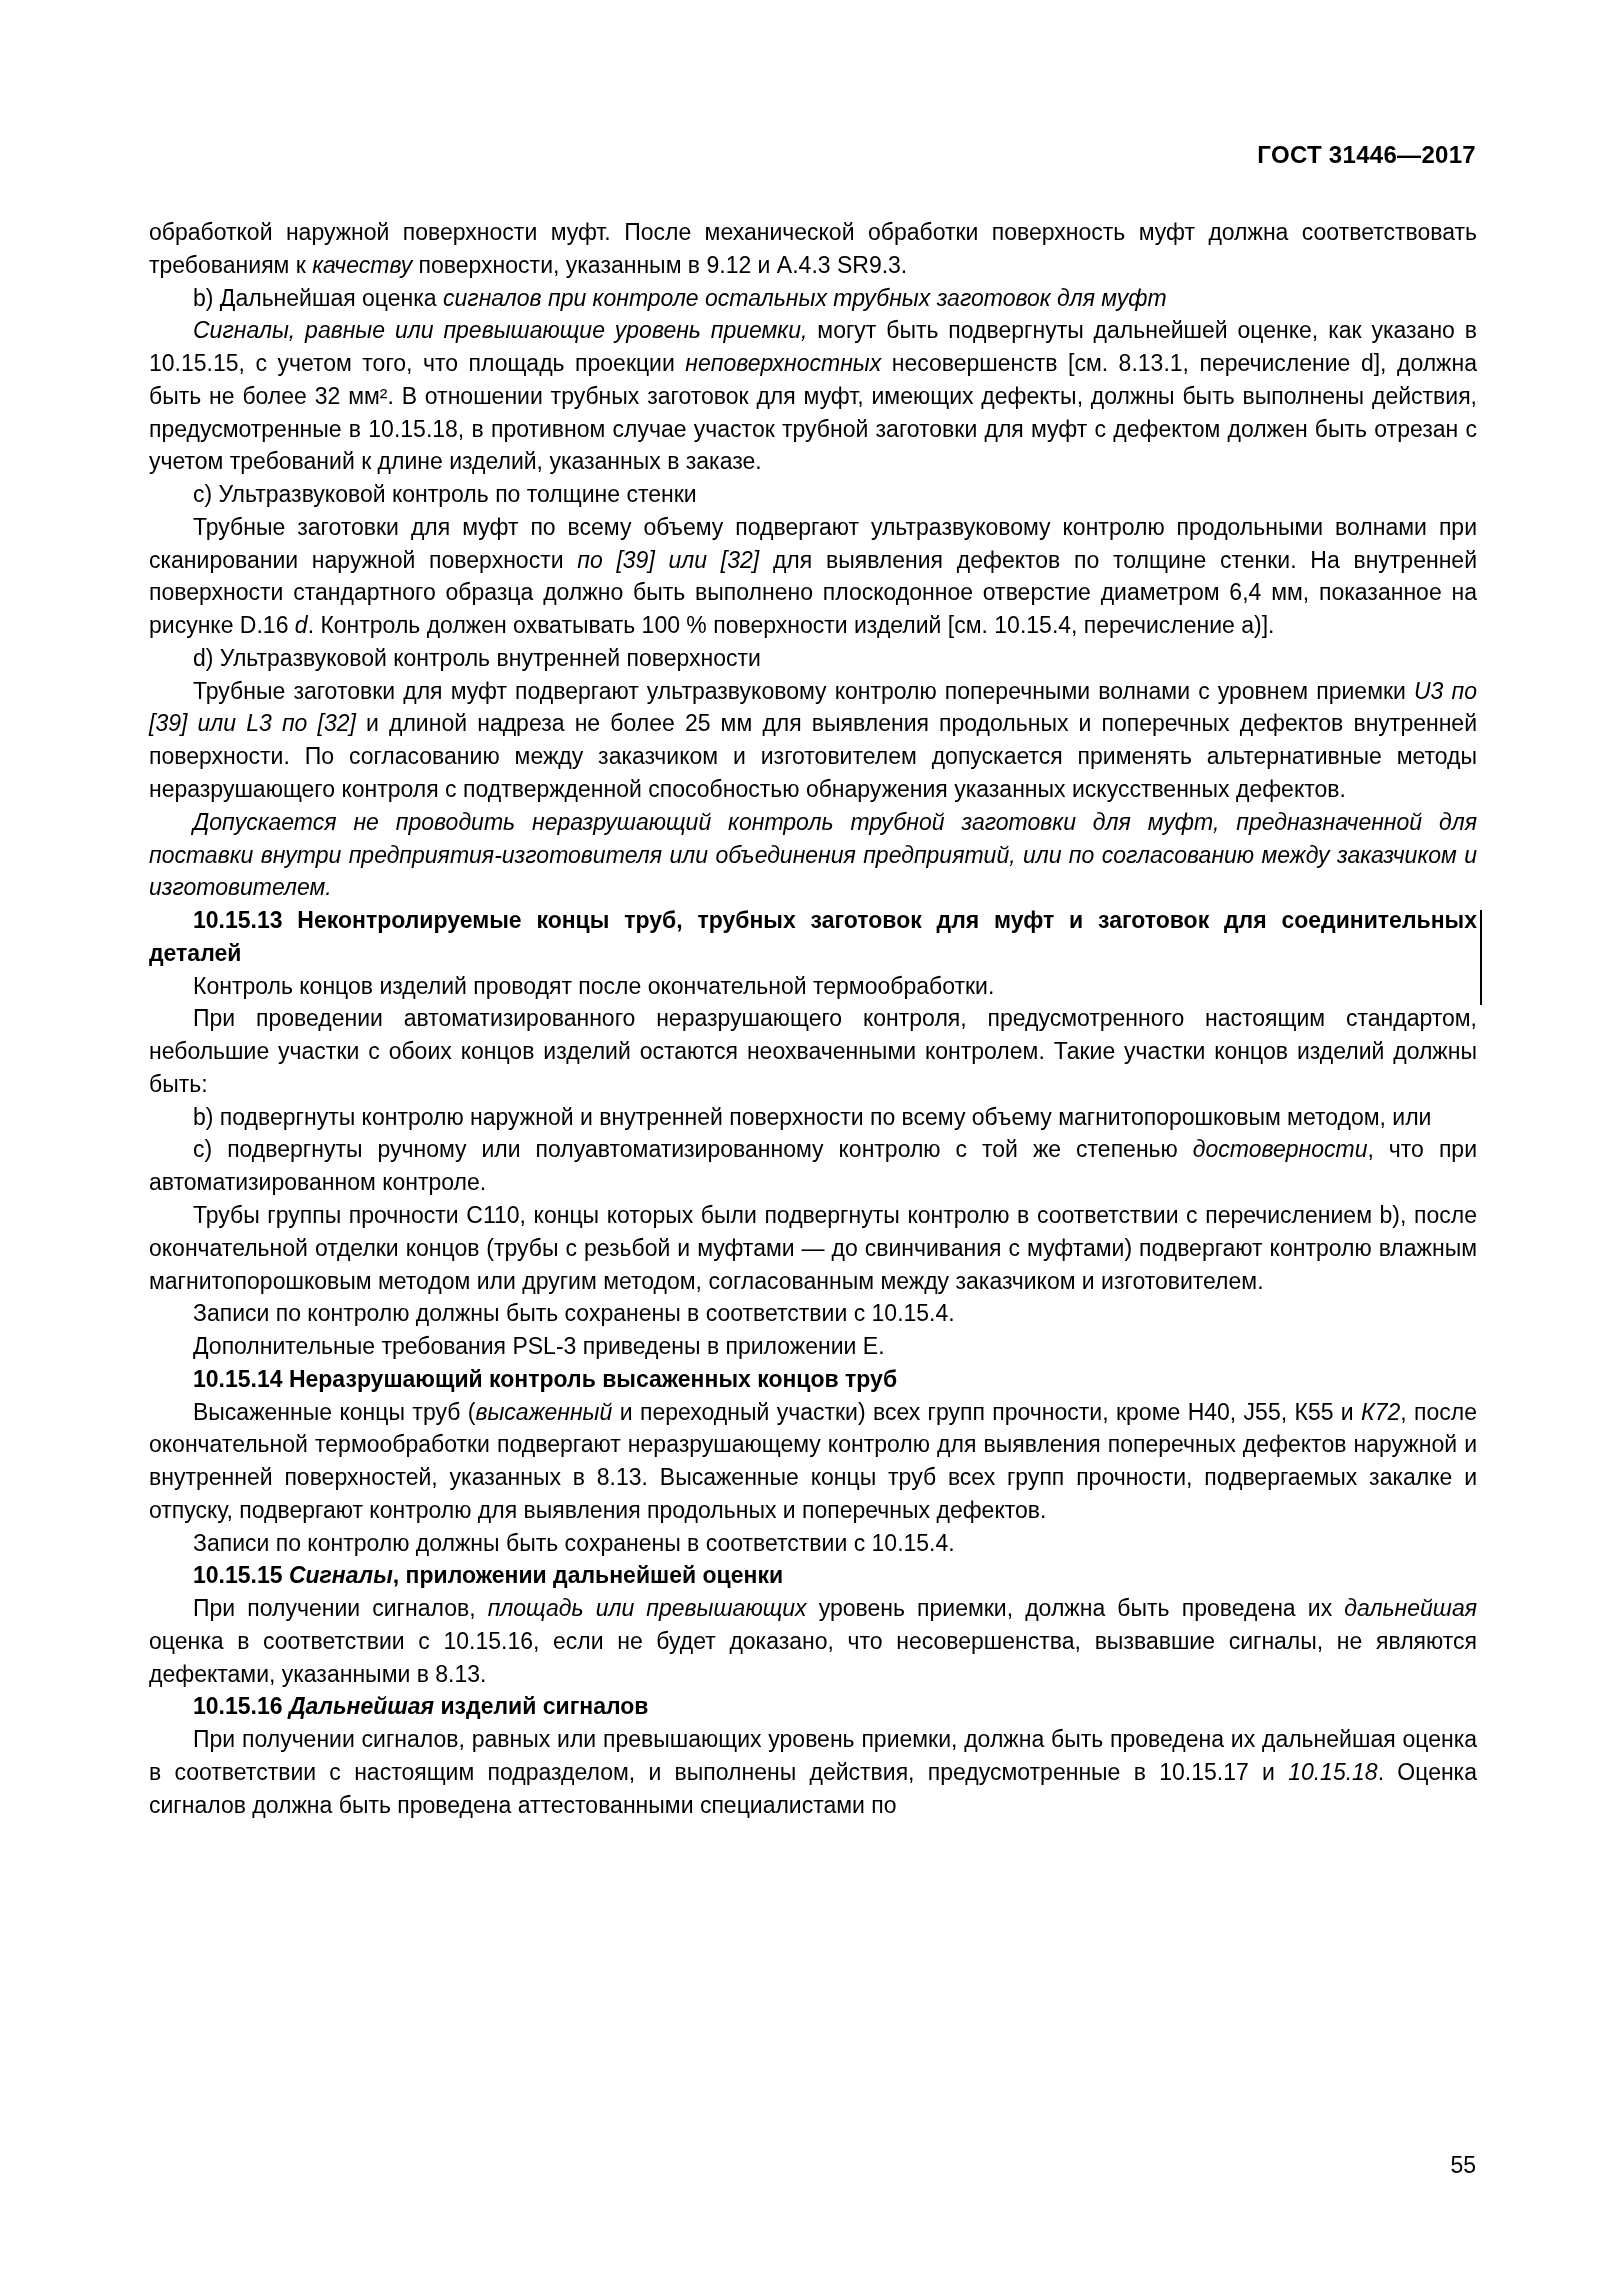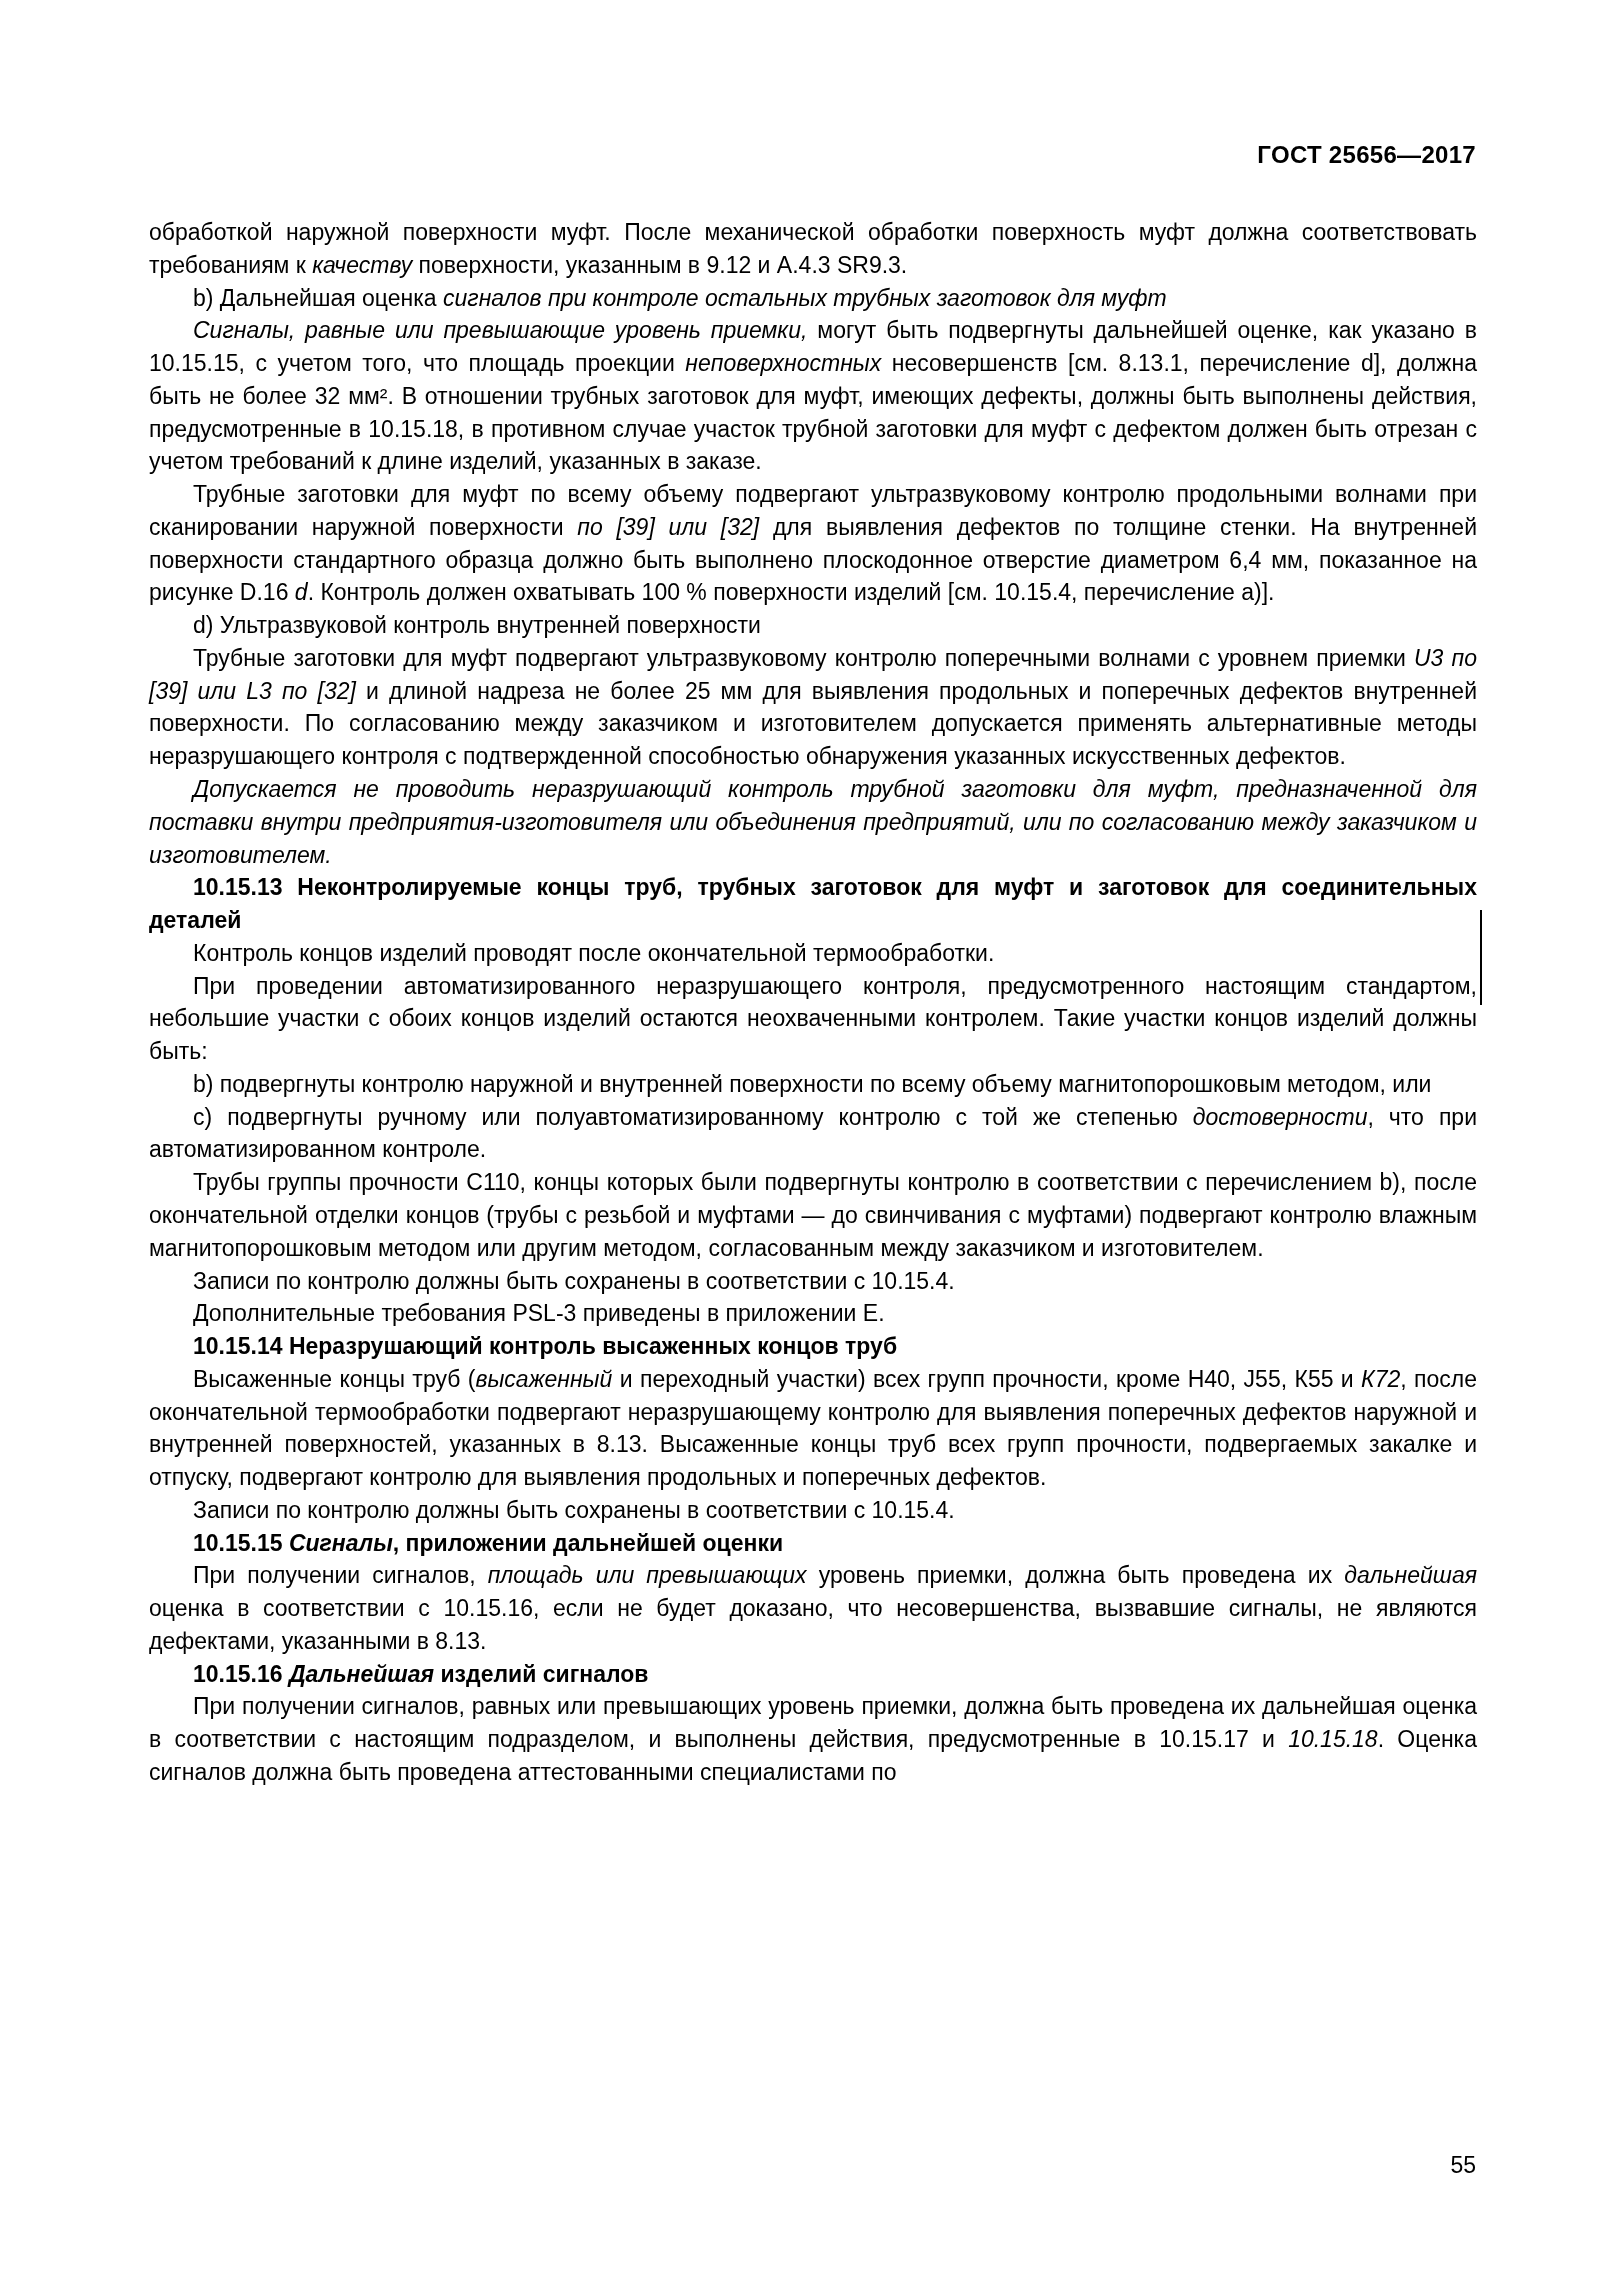--- a/index.html
+++ b/index.html
@@ -60,32 +60,33 @@
     right: 147px;
     bottom: 116px;
     font-size: 23px;
   }
 </style>
 </head>
 <body>
 
 <div class="page">
 
-  <div class="header">ГОСТ 25656—2017</div>
+  <div class="header">ГОСТ 31446—2017</div>
 
   <div class="change-bar"></div>
 
   <div class="content">
 
     <p><span>обработкой наружной поверхности муфт</span><span>. После механической обработки поверхность муфт должна соответствовать требованиям к </span><span class="i">качеству</span><span> поверхности, указанным в 9.12 и А.4.3 SR9.3.</span></p>
 
     <p class="ind"><span>b)  Дальнейшая оценка </span><span class="i">сигналов при контроле остальных трубных заготовок для муфт</span></p>
 
     <p class="ind"><span class="i">Сигналы, равные или превышающие уровень приемки,</span><span> могут быть подвергнуты дальнейшей оценке, как указано в 10.15.15, с учетом того, что площадь проекции </span><span class="i">неповерхностных</span><span> несовершенств [см. 8.13.1, перечисление d], должна быть не более 32 мм². В отношении трубных заготовок для муфт, имеющих дефекты, должны быть выполнены действия, предусмотренные в 10.15.18, в противном случае участок трубной заготовки для муфт с дефектом должен быть отрезан с учетом требований к длине изделий, указанных в заказе.</span></p>
 
+    <p class="ind">c)  Ультразвуковой контроль по толщине стенки</p>
 
     <p class="ind"><span>Трубные заготовки для муфт по всему объему подвергают ультразвуковому контролю продольными волнами при сканировании наружной поверхности </span><span class="i">по [39] или [32]</span><span> для выявления дефектов по толщине стенки. На внутренней поверхности стандартного образца должно быть выполнено плоскодонное отверстие диаметром 6,4 мм, показанное на рисунке D.16 </span><span class="i">d</span><span>. Контроль должен охватывать 100 % поверхности изделий [см. 10.15.4, перечисление a)].</span></p>
 
     <p class="ind">d)  Ультразвуковой контроль внутренней поверхности</p>
 
     <p class="ind"><span>Трубные заготовки для муфт подвергают ультразвуковому контролю поперечными волнами с уровнем приемки </span><span class="i">U3 по [39] или L3 по [32]</span><span> и длиной надреза не более 25 мм для выявления продольных и поперечных дефектов внутренней поверхности. По согласованию между заказчиком и изготовителем допускается применять альтернативные методы неразрушающего контроля с подтвержденной способностью обнаружения указанных искусственных дефектов.</span></p>
 
     <p class="ind i">Допускается не проводить неразрушающий контроль трубной заготовки для муфт, предназначенной для поставки внутри предприятия-изготовителя или объединения предприятий, или по согласованию между заказчиком и изготовителем.</p>
 
     <p class="b" style="text-indent:44px">10.15.13 Неконтролируемые концы труб, трубных заготовок для муфт и заготовок для соединительных деталей</p>

